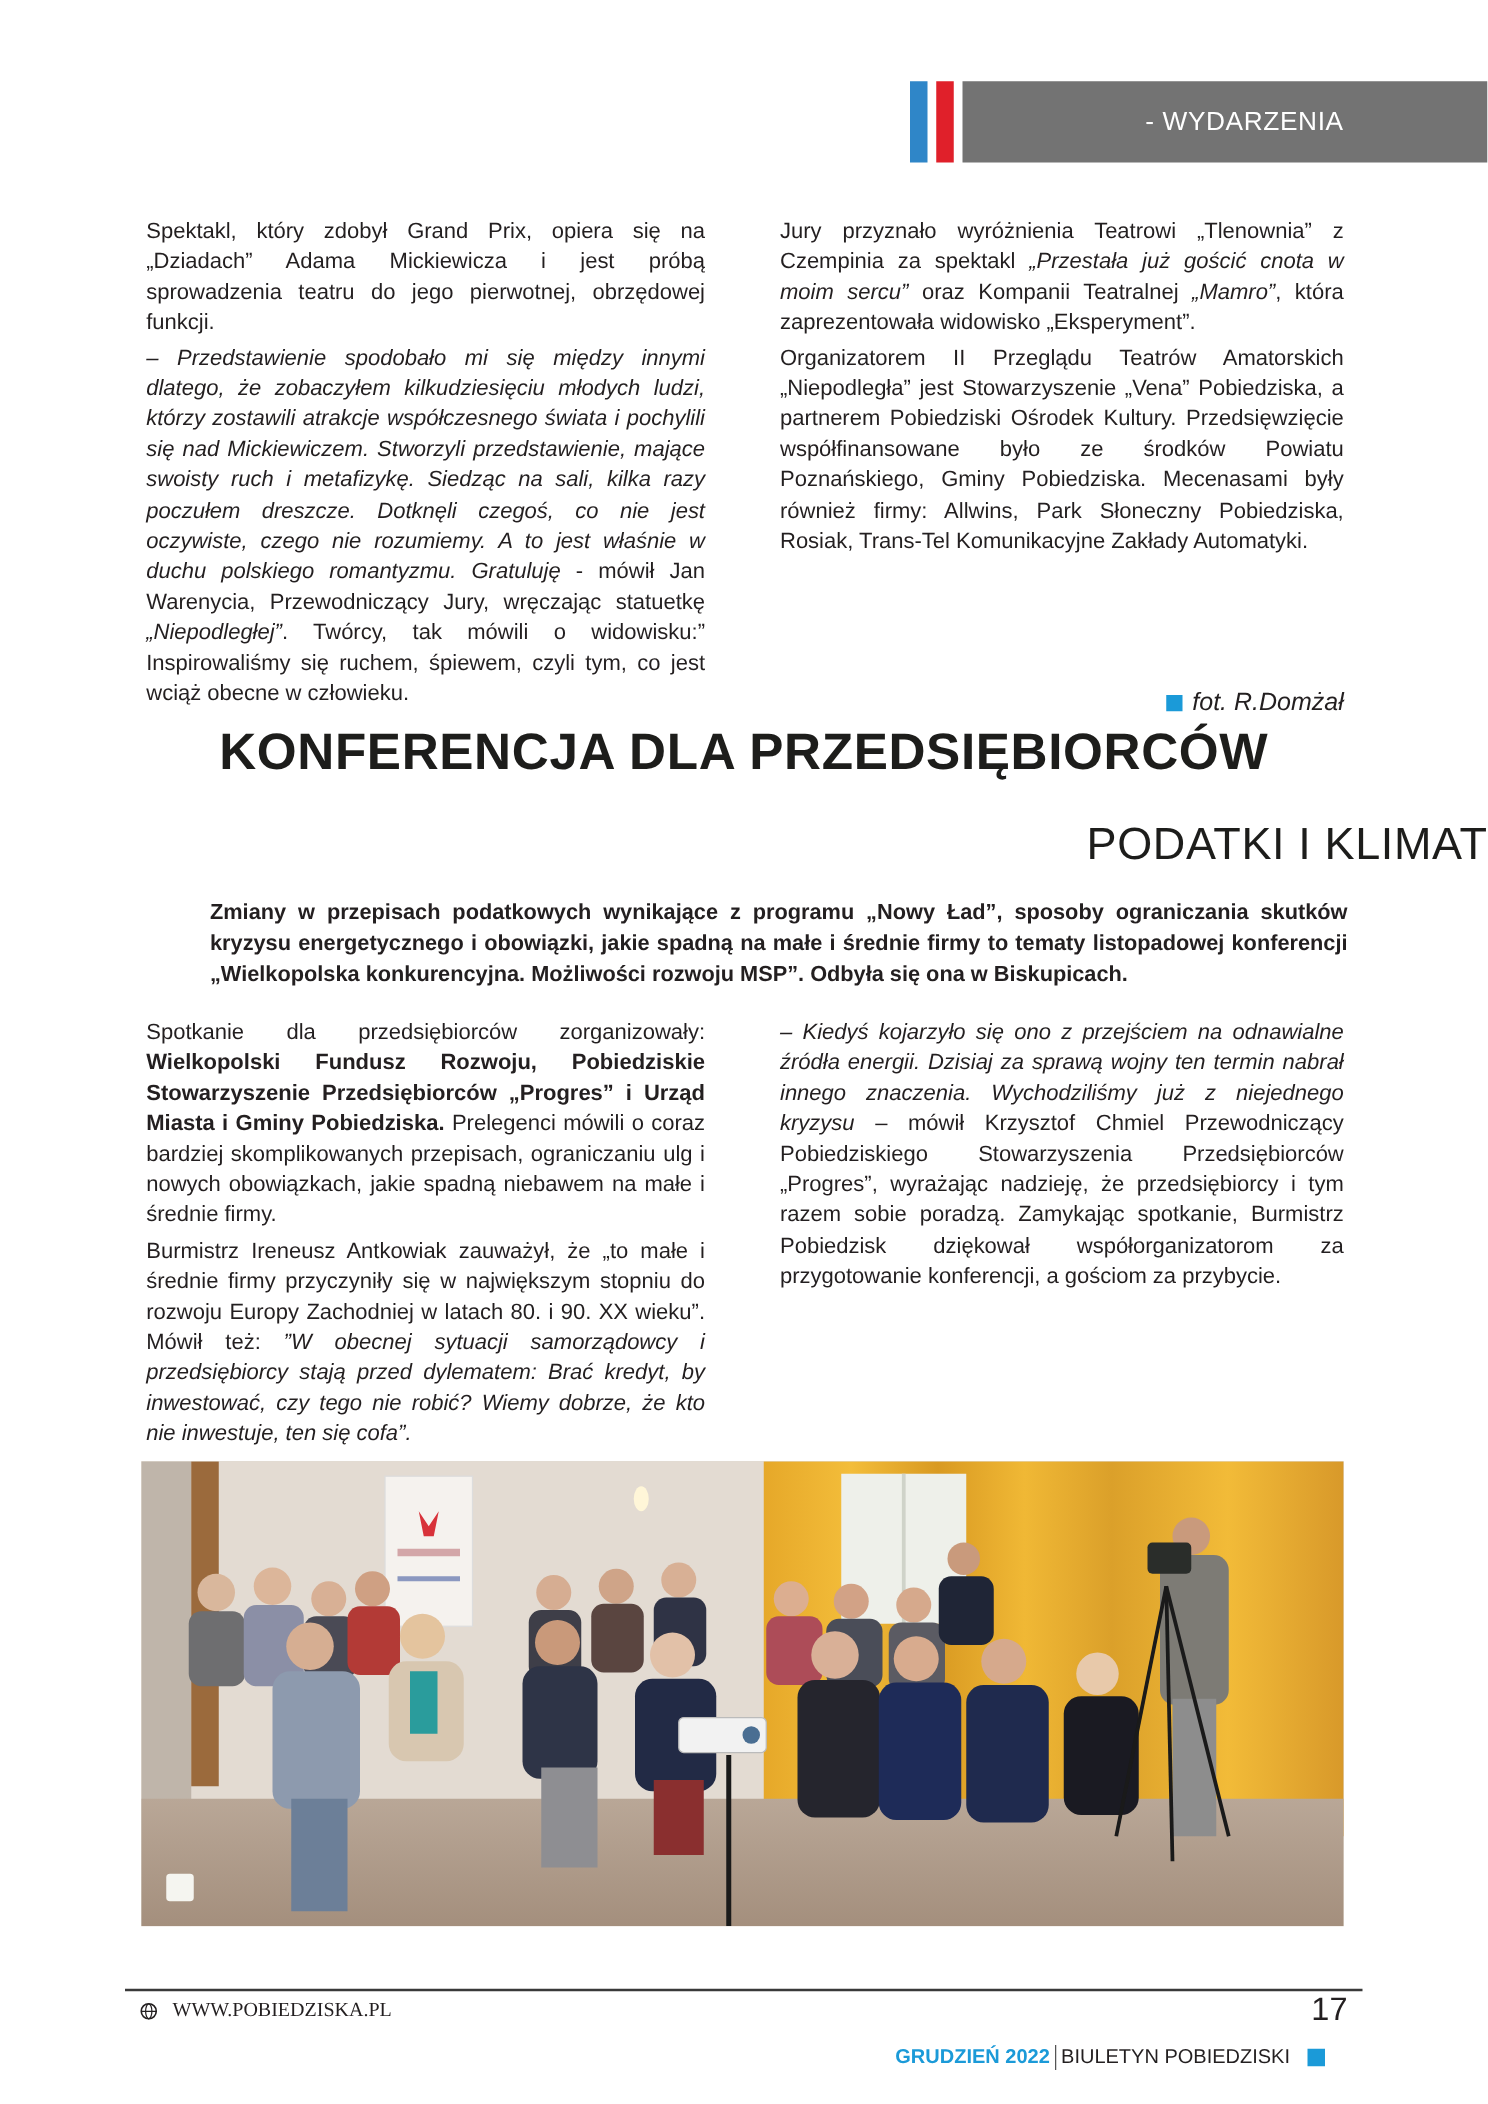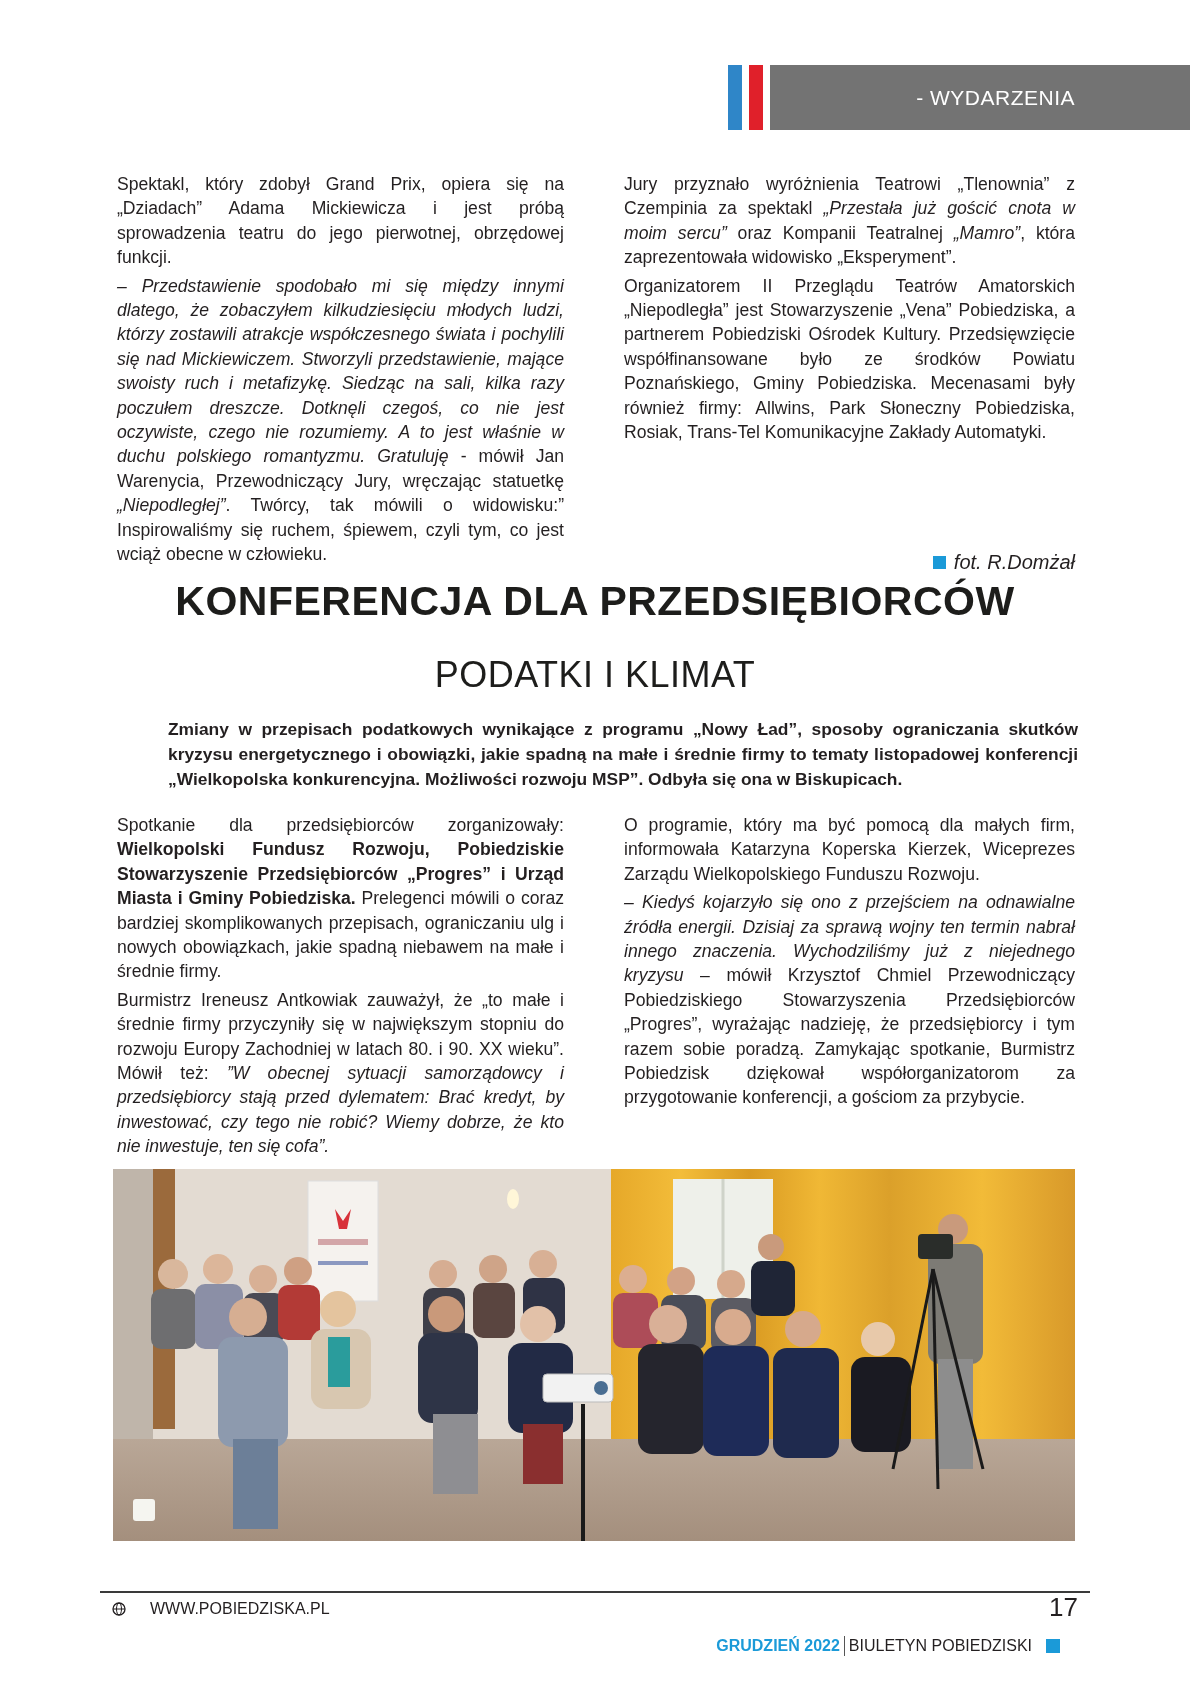--- a/index.html
+++ b/index.html
@@ -15,28 +15,28 @@
   .col-right-top { left: 620px; top: 168px; width: 459px; }
   .col-left-bot { left: 113px; top: 809px; width: 455px; }
   .col-right-bot { left: 620px; top: 809px; width: 459px; }
   .it { font-style: italic; }
   .b { font-weight: bold; }
 
   .photo-credit { position: absolute; right: 115px; top: 551px; font-size: 20px; font-style: italic; display: flex; align-items: center; gap: 8px; }
   .credit-sq { width: 13px; height: 13px; background: #1b9ad8; display: inline-block; }
 
   .headline { position: absolute; left: 0; width: 1190px; top: 578px; text-align: center; font-size: 41px; font-weight: bold; letter-spacing: 0.5px; color: #1d1d1b; }
-  .subhead { position: absolute; left: 0; width: 1190px; top: 654px; text-align: center; font-size: 36px; color: #1d1d1b; letter-spacing: 0.5px; }
+  .subhead { position: absolute; left: 0; width: 1190px; top: 654px; text-align: right; font-size: 36px; color: #1d1d1b; letter-spacing: 0.5px; }
   .lead { position: absolute; left: 168px; top: 717px; width: 910px; font-size: 17.4px; line-height: 25px; font-weight: bold; text-align: justify; }
 
   .photo { position: absolute; left: 113px; top: 1169px; width: 962px; height: 372px; overflow: hidden; background: #d9cfc4; }
   .photo svg { display: block; }
 
   .footer-rule { position: absolute; left: 100px; top: 1591px; width: 990px; height: 2px; background: #3a3a3a; }
-  .footer-left { position: absolute; left: 112px; top: 1600px; font-size: 16px; display: flex; align-items: center; gap: 24px; }
+  .footer-left { position: absolute; left: 112px; top: 1600px; font-size: 16px; display: flex; align-items: center; gap: 12px; font-family: Liberation Serif, serif; }
   .footer-right { position: absolute; right: 130px; top: 1600px; font-size: 16px; display: flex; align-items: center; margin-top: 36px; }
   .footer-month { color: #1b9ad8; font-weight: bold; }
   .footer-sep { display: inline-block; width: 1px; height: 20px; background: #555; margin: 0 4px; }
   .footer-sq { width: 14px; height: 14px; background: #1b9ad8; display: inline-block; margin-left: 14px; }
   .page-num { position: absolute; right: 112px; top: 1592px; font-size: 26px; color: #231f20; text-align: center; }
 </style>
 </head>
 <body>
 
 <div class="flag-blue"></div>
@@ -63,21 +63,20 @@
 <div class="headline">KONFERENCJA DLA PRZEDSIĘBIORCÓW</div>
 <div class="subhead">PODATKI I KLIMAT</div>
 <div class="lead">Zmiany w przepisach podatkowych wynikające z programu „Nowy Ład”, sposoby ograniczania skutków kryzysu energetycznego i obowiązki, jakie spadną na małe i średnie firmy to tematy listopadowej konferencji „Wielkopolska konkurencyjna. Możliwości rozwoju MSP”. Odbyła się ona w Biskupicach.</div>
 
 <div class="col col-left-bot">
   <p><span>Spotkanie dla przedsiębiorców zorganizowały: </span><span class="b">Wielkopolski Fundusz Rozwoju, Pobiedziskie Stowarzyszenie Przedsiębiorców „Progres” i Urząd Miasta i Gminy Pobiedziska.</span><span> Prelegenci mówili o coraz bardziej skomplikowanych przepisach, ograniczaniu ulg i nowych obowiązkach, jakie spadną niebawem na małe i średnie firmy.</span></p>
   <p><span>Burmistrz Ireneusz Antkowiak zauważył, że „to małe i średnie firmy przyczyniły się w największym stopniu do rozwoju Europy Zachodniej w latach 80. i 90. XX wieku”. Mówił też: </span><span class="it">”W obecnej sytuacji samorządowcy i przedsiębiorcy stają przed dylematem: Brać kredyt, by inwestować, czy tego nie robić? Wiemy dobrze, że kto nie inwestuje, ten się cofa”.</span></p>
 </div>
 
 <div class="col col-right-bot">
-  <p>O programie, który ma być pomocą dla małych firm, informowała Katarzyna Koperska Kierzek, Wiceprezes Zarządu Wielkopolskiego Funduszu Rozwoju.</p>
   <p><span class="it">– Kiedyś kojarzyło się ono z przejściem na odnawialne źródła energii. Dzisiaj za sprawą wojny ten termin nabrał innego znaczenia. Wychodziliśmy już z niejednego kryzysu</span><span> – mówił Krzysztof Chmiel Przewodniczący Pobiedziskiego Stowarzyszenia Przedsiębiorców „Progres”, wyrażając nadzieję, że przedsiębiorcy i tym razem sobie poradzą. Zamykając spotkanie, Burmistrz Pobiedzisk dziękował współorganizatorom za przygotowanie konferencji, a gościom za przybycie.</span></p>
 </div>
 
 <div class="photo" title="Uczestnicy konferencji siedzący na sali, projektor, operator kamery">
   <svg width="962" height="372" viewBox="0 0 962 372">
     <defs>
       <linearGradient id="curtain" x1="0" x2="1" y1="0" y2="0">
         <stop offset="0" stop-color="#e6a829"></stop>
         <stop offset="0.15" stop-color="#f3bd3a"></stop>
         <stop offset="0.3" stop-color="#d99a22"></stop>

